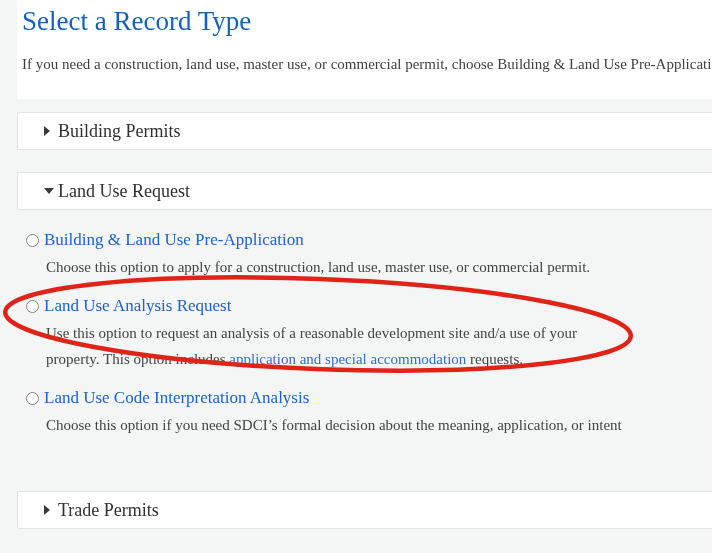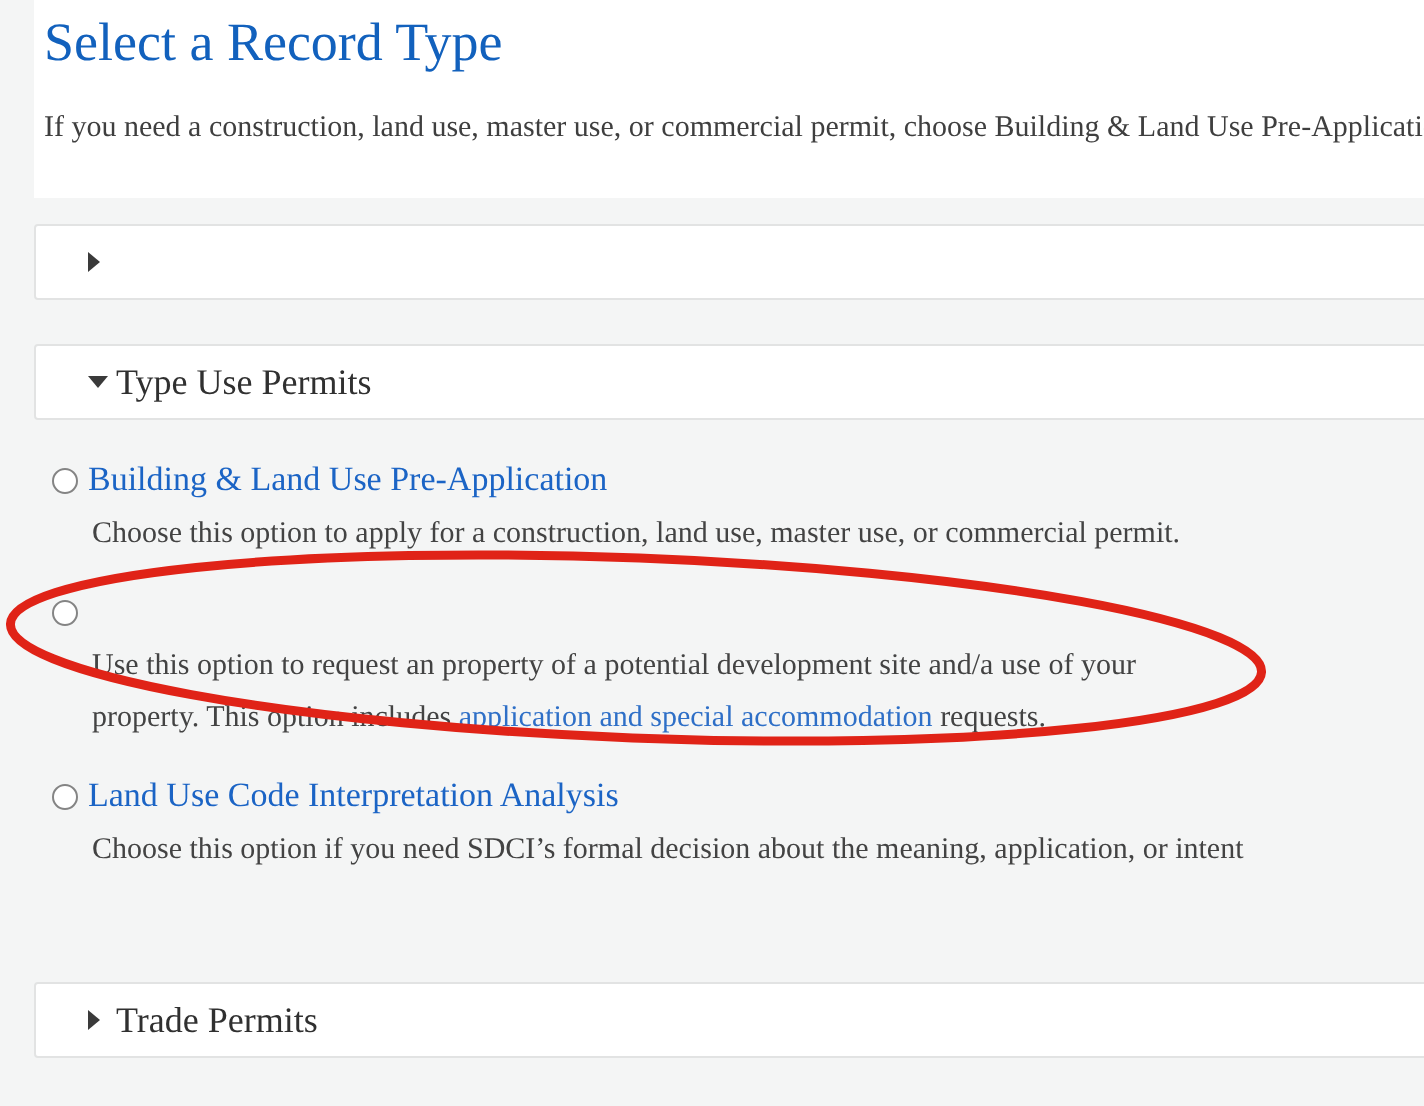--- a/index.html
+++ b/index.html
@@ -142,47 +142,49 @@
   <div class="top-white"></div>
 
   <h1 class="page-title">Select a Record Type</h1>
 
   <div class="intro-text">If you need a construction, land use, master use, or commercial permit, choose Building &amp; Land Use Pre-Application</div>
 
   <div class="acc-box" id="box-building">
     <span class="arrow-slot">
         <span class="tri-right"></span>
       </span>
+    <span class="acc-label">Building Permits</span>
   </div>
 
   <div class="acc-box" id="box-landuse">
     <span class="arrow-slot">
         <span class="tri-down"></span>
       </span>
-    <span class="acc-label">Type Use Permits</span>
+    <span class="acc-label">Land Use Request</span>
   </div>
 
   <div class="acc-body">
 
     <div class="option">
       <div class="option-head">
         <span class="radio"></span>
         <span class="option-label">Building &amp; Land Use Pre-Application</span>
       </div>
       <div class="option-desc">
         <div class="desc-line">Choose this option to apply for a construction, land use, master use, or commercial permit.</div>
       </div>
     </div>
 
     <div class="option">
       <div class="option-head">
         <span class="radio"></span>
+        <span class="option-label">Land Use Analysis Request</span>
       </div>
       <div class="option-desc">
-        <div class="desc-line">Use this option to request an property of a potential development site and/a use of your</div>
+        <div class="desc-line">Use this option to request an analysis of a reasonable development site and/a use of your</div>
         <div class="desc-line"><span>property. This option includes </span><a class="inline-link">application and special accommodation</a><span> requests.</span></div>
       </div>
     </div>
 
     <div class="option">
       <div class="option-head">
         <span class="radio"></span>
         <span class="option-label">Land Use Code Interpretation Analysis</span>
       </div>
       <div class="option-desc">

